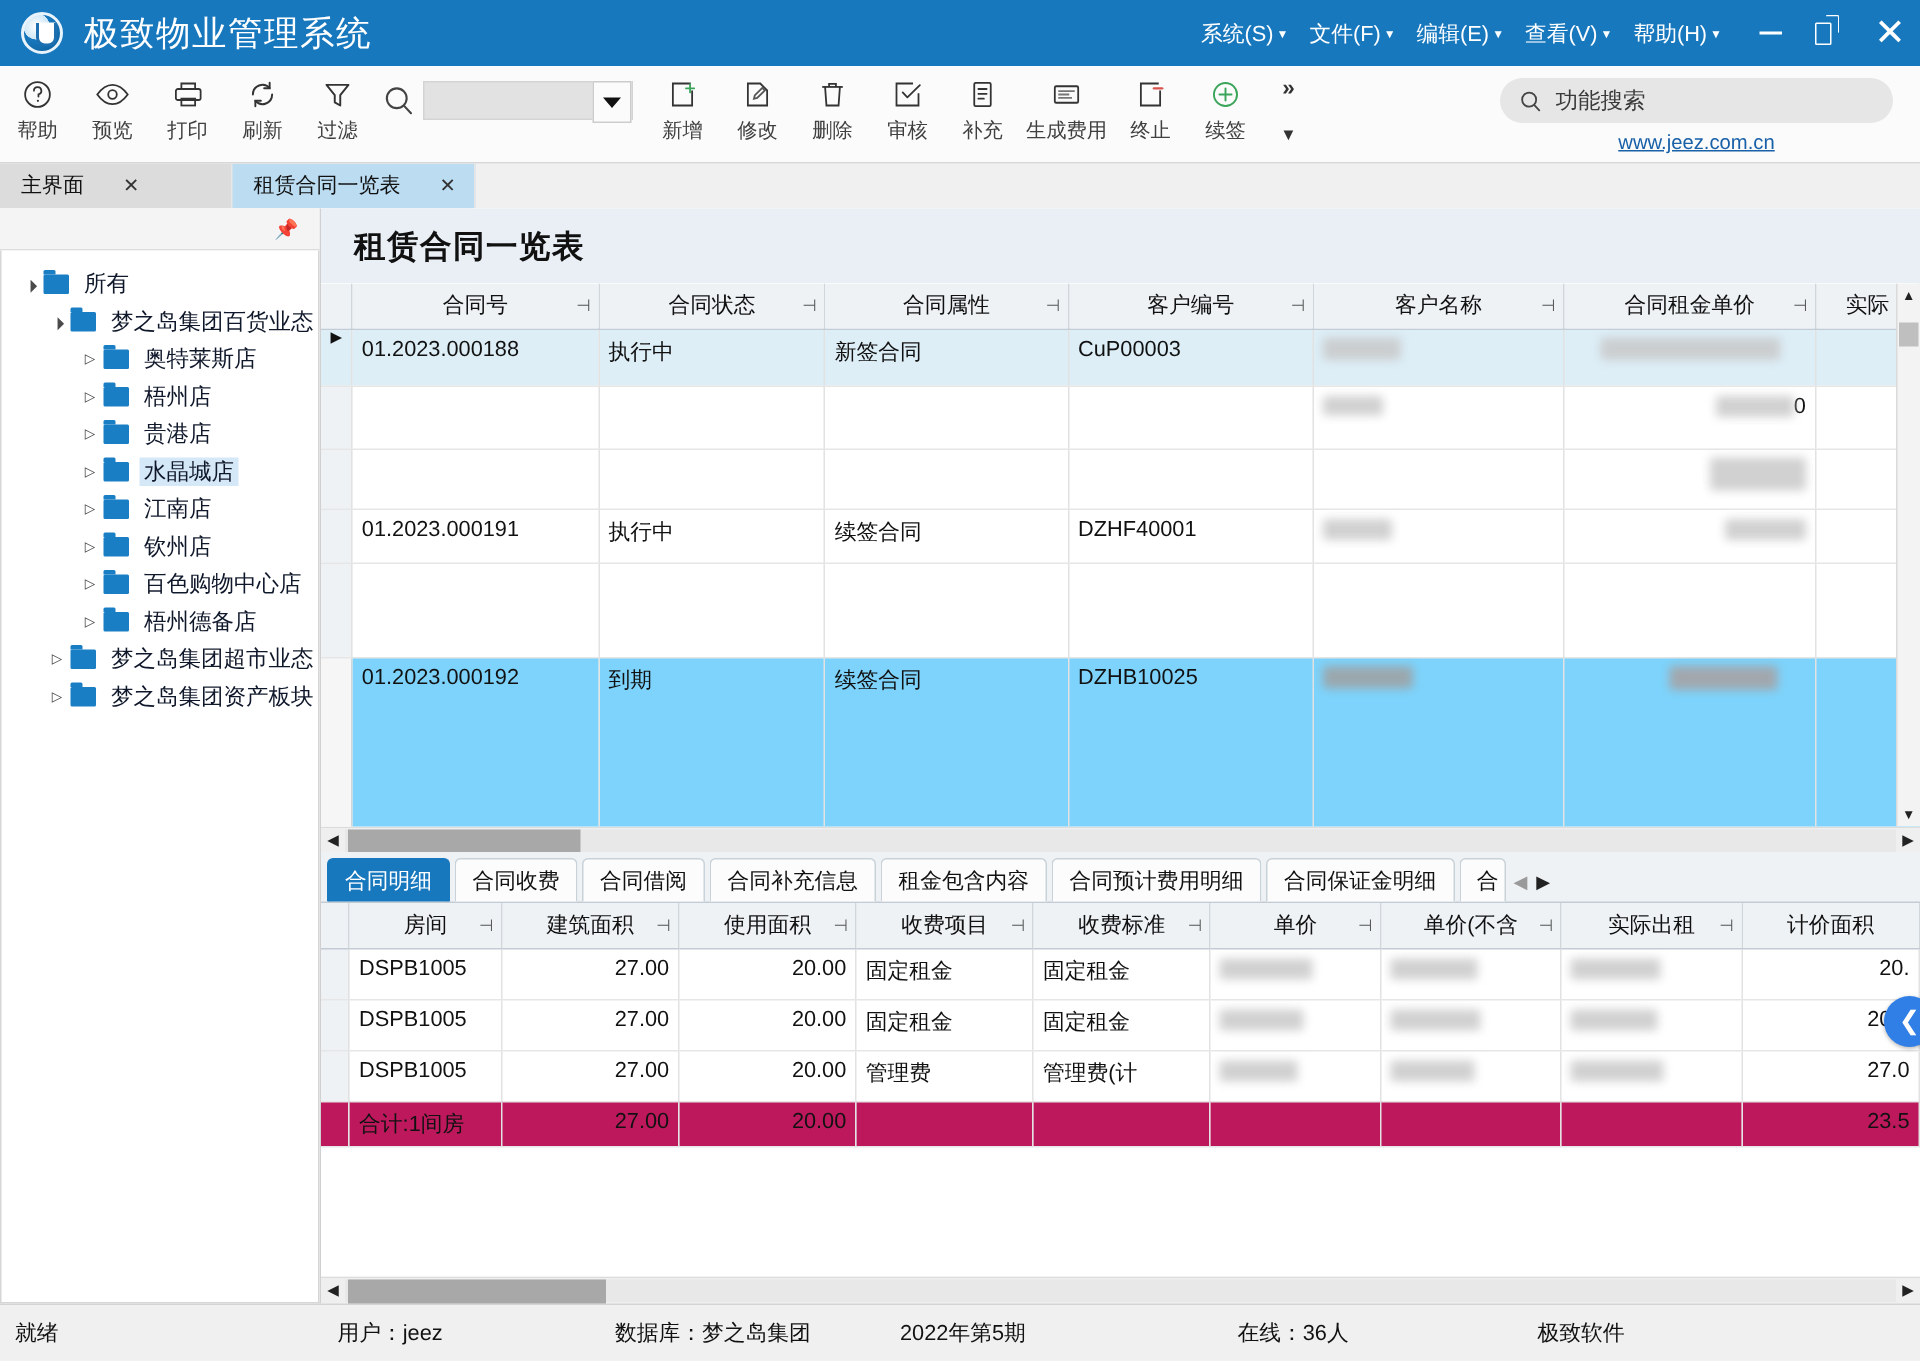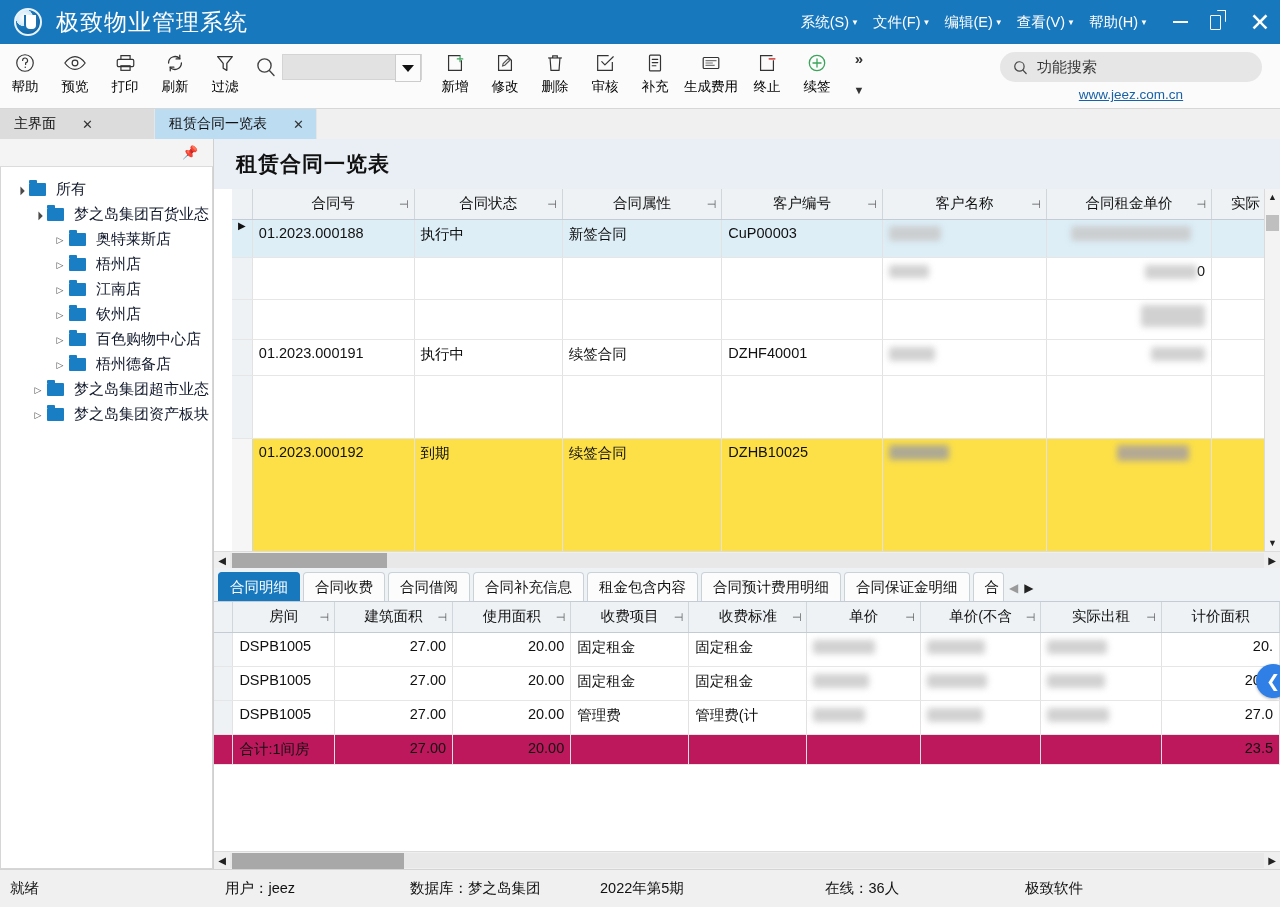--- a/index.html
+++ b/index.html
@@ -40,21 +40,21 @@
   .toolbar {
     height: 65px; background: #fbfbfb; border-bottom: 1px solid #d7d7d7;
     display: flex; align-items: flex-start; flex: 0 0 65px; position: relative;
   }
   .tb-group { display: flex; align-items: flex-start; padding-top: 4px; }
   .tb-btn {
     width: 50px; display: flex; flex-direction: column; align-items: center;
     gap: 2px; cursor: default; padding-top: 2px;
   }
   .tb-btn .ic { height: 26px; display: flex; align-items: center; justify-content: center; }
-  .tb-btn .lb { font-size: 13.5px; color: #000000; white-space: nowrap; }
+  .tb-btn .lb { font-size: 13.5px; color: #404040; white-space: nowrap; }
   .tb-search { display: flex; align-items: center; margin: 10px 8px 0 4px; }
   .tb-search .magnifier { margin-right: 4px; }
   .tb-combo {
     width: 140px; height: 26px; background: #e2e2e2; border: 1px solid #d4d4d4;
     display: flex; align-items: center; position: relative;
   }
   .tb-combo .arrow-box {
     position: absolute; right: 0; top: -1px; width: 26px; height: 28px; background: #fbfbfb;
     border: 1px solid #ccc; display: flex; align-items: center; justify-content: center;
   }
@@ -101,39 +101,39 @@
   }
   .node.sel .lbl { background: #d5e8f7; }
   .node .lbl { padding: 0 3px; }
 
   
   .rightpane { flex: 1 1 auto; display: flex; flex-direction: column; min-width: 0; background:#ffffff; }
   .page-title-bar { height: 50px; background: #e9eff5; display: flex; align-items: center; padding-left: 22px; }
   .page-title { font-size: 21px; font-weight: bold; color: #111; letter-spacing: 1px; }
 
   
-  .grid-wrap { position: relative; background: #fff; padding-left: 18px; }
+  .grid-wrap { position: relative; background: #fff; }
   table.grid { border-collapse: collapse; table-layout: fixed; width: 100%; }
   table.grid th {
     background: #eef2f5; border-right: 1px solid #cfd6dc; border-bottom: 1px solid #c3ccd4;
     font-size: 14.5px; font-weight: normal; color: #111; height: 30px; position: relative; padding: 0 6px;
   }
   table.grid th .thin { position: absolute; right: 5px; top: 50%; transform: translateY(-50%); font-size: 11px; color: #555; }
   table.grid td {
     border-right: 1px solid #e2e2e2; border-bottom: 1px solid #e6e6e6;
     font-size: 14.5px; color: #111; padding: 0 6px; vertical-align: top; padding-top: 5px;
   }
   .rowmark { width: 16px; background: #eef2f5; border-right: 1px solid #cfd6dc; }
 
   .blur { display: inline-block; background: #c9c9c9; border-radius: 2px; filter: blur(3.2px); opacity: .85; vertical-align: middle; }
 
   
   .maingrid-scroll { height: 362px; overflow: hidden; position: relative; }
   .row-sel td { background: #ddeef7; }
-  .row-pink td { background: #fde047; }
+  .row-pink td { background: #7dd3fc; }
   .vscroll {
     position: absolute; right: 0; top: 0; width: 16px; bottom: 0; background: #f3f3f3; border-left: 1px solid #dadada;
     display: flex; flex-direction: column; align-items: center; justify-content: space-between;
   }
   .vscroll .vthumb { position: absolute; top: 26px; width: 13px; height: 16px; background: #bfbfbf; }
   .vs-arrow { font-size: 9px; color: #222; padding: 3px 0; }
   .hscroll { height: 17px; background: #efefef; border-top: 1px solid #dcdcdc; display: flex; align-items: center; }
   .hs-arrow { width: 16px; text-align: center; font-size: 10px; color: #222; }
   .hs-track { flex: 1 1 auto; height: 15px; background: #e8e8e8; position: relative; }
   .hs-thumb { position: absolute; left: 2px; top: 0; height: 15px; background: #a8a8a8; }
@@ -398,20 +398,30 @@
         </div>
         <div class="node" style="padding-left:44px">
           <span class="exp closed"></span>
           <span class="fold"></span>
           <span class="lbl">奥特莱斯店</span>
         </div>
         <div class="node" style="padding-left:44px">
           <span class="exp closed"></span>
           <span class="fold"></span>
           <span class="lbl">梧州店</span>
+        </div>
+        <div class="node" style="padding-left:44px">
+          <span class="exp closed"></span>
+          <span class="fold"></span>
+          <span class="lbl">贵港店</span>
+        </div>
+        <div class="node sel" style="padding-left:44px">
+          <span class="exp closed"></span>
+          <span class="fold"></span>
+          <span class="lbl">水晶城店</span>
         </div>
         <div class="node" style="padding-left:44px">
           <span class="exp closed"></span>
           <span class="fold"></span>
           <span class="lbl">江南店</span>
         </div>
         <div class="node" style="padding-left:44px">
           <span class="exp closed"></span>
           <span class="fold"></span>
           <span class="lbl">钦州店</span>

